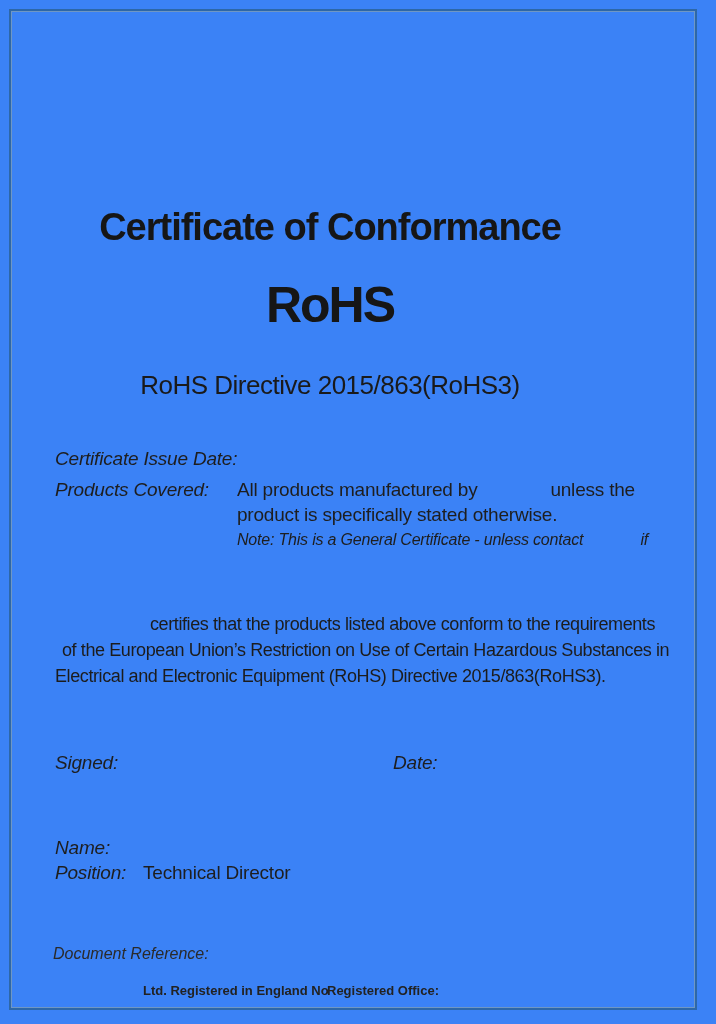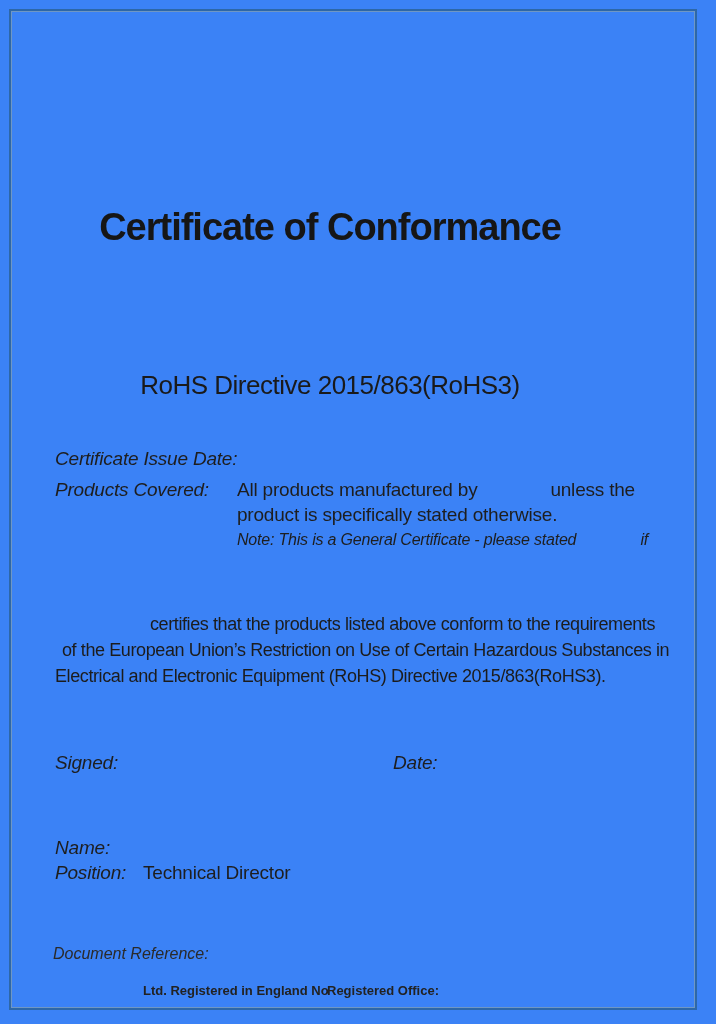--- a/index.html
+++ b/index.html
@@ -89,36 +89,37 @@
 </style>
 </head>
 <body>
 
 <div class="page">
 
   <div class="page-border"></div>
 
   <div class="center-band doc-title">Certificate of Conformance</div>
 
+  <div class="center-band doc-rohs">RoHS</div>
 
   <div class="center-band doc-directive">RoHS Directive 2015/863(RoHS3)</div>
 
   <div class="abs lbl-italic" style="left:55px; top:448px;">Certificate Issue Date:</div>
 
   <div class="abs lbl-italic" style="left:55px; top:479px;">Products Covered:</div>
 
   <div class="abs body-text gap-line" style="left:237px; top:479px; width:398px;">
     <span>All products manufactured by</span>
     <span>unless the</span>
   </div>
 
   <div class="abs body-text" style="left:237px; top:504px;">product is specifically stated otherwise.</div>
 
   <div class="abs note-text gap-line" style="left:237px; top:531px; width:411px;">
-    <span>Note: This is a General Certificate - please stated</span>
+    <span>Note: This is a General Certificate - unless contact</span>
     <span>if</span>
   </div>
 
 
   <div class="abs statement-line" style="left:150px; top:614px;">certifies that the products listed above conform to the requirements</div>
   <div class="abs statement-line" style="left:55px; top:640px;margin-left:7px;">of the European Union’s Restriction on Use of Certain Hazardous Substances in</div>
   <div class="abs statement-line" style="left:55px; top:666px;">Electrical and Electronic Equipment (RoHS) Directive 2015/863(RoHS3).</div>
 
   <div class="abs lbl-italic" style="left:55px; top:752px;">Signed:</div>
   <div class="abs lbl-italic" style="left:393px; top:752px;">Date:</div>

